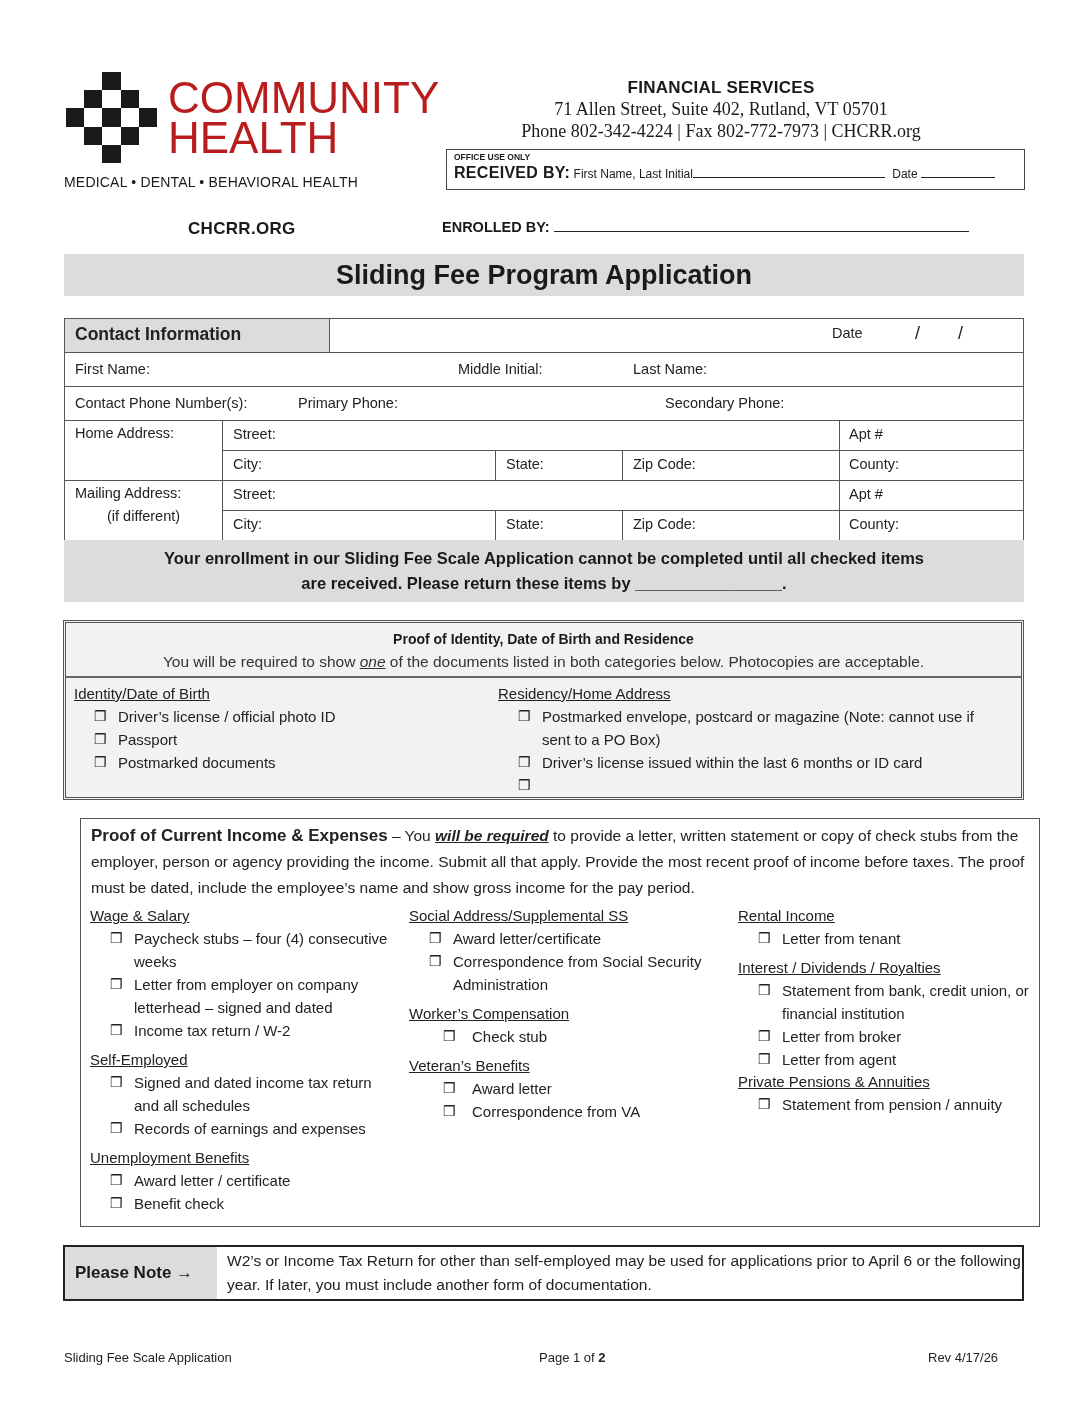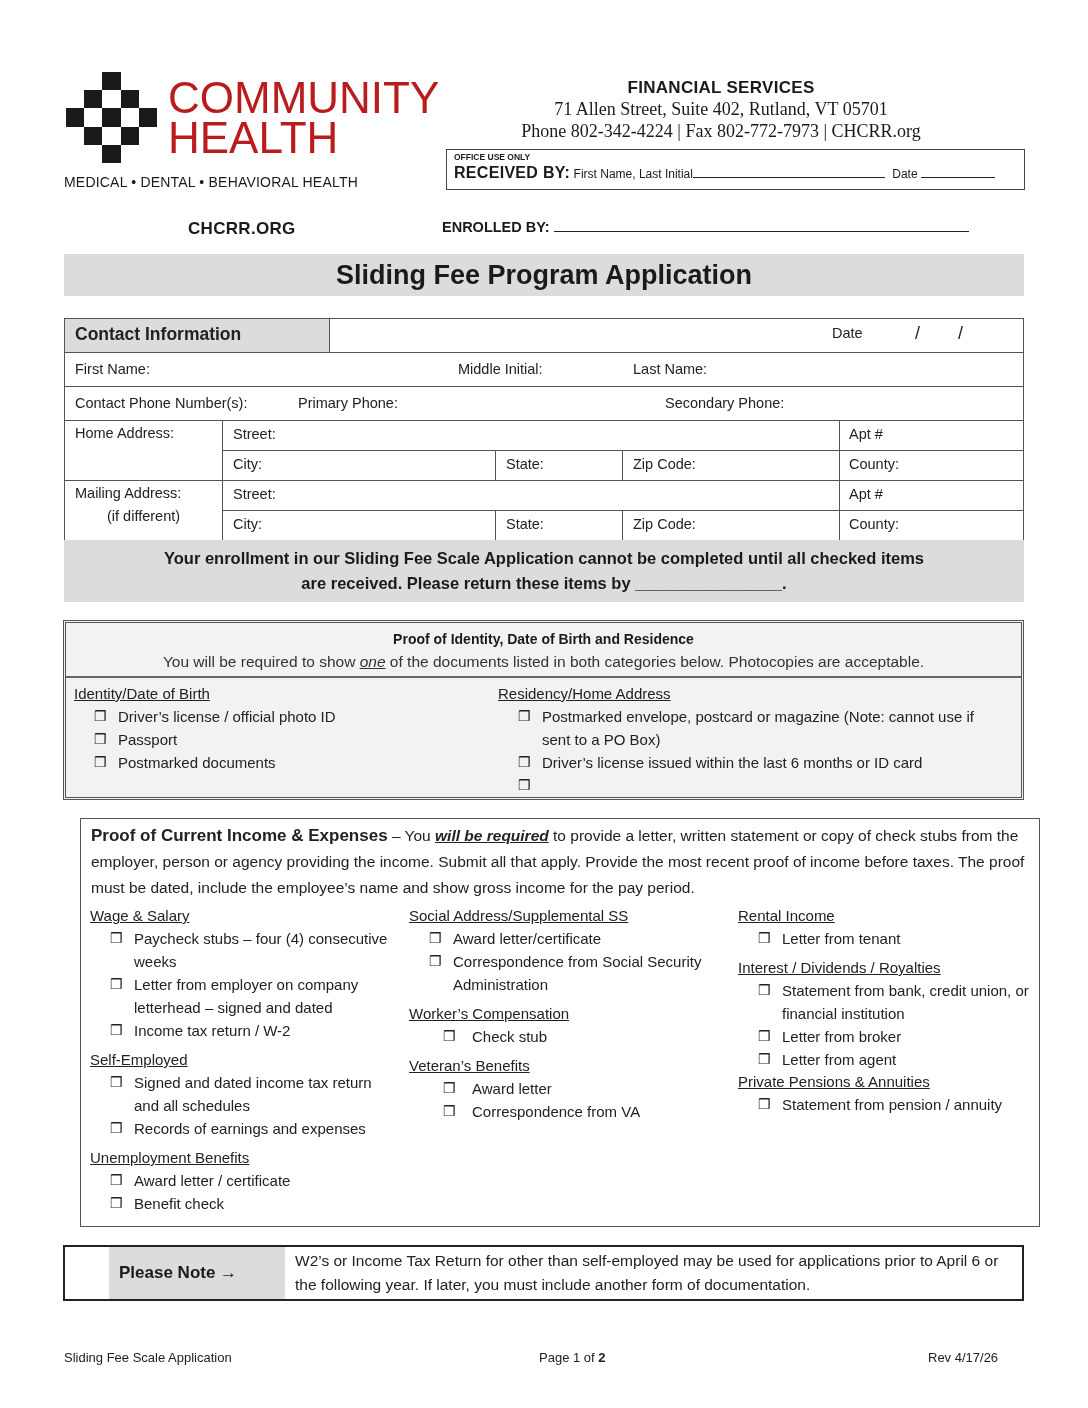--- a/index.html
+++ b/index.html
@@ -50,21 +50,21 @@
   .item.deep .cb { left: 34px; }
 
   
   .inc { position: absolute; left: 80px; top: 818px; width: 960px; height: 409px; border: 1.5px solid #555; font-family: "Liberation Sans", sans-serif; }
   .inc .intro { padding: 4px 10px 0 10px; font-size: 15.5px; line-height: 26px; color: #222; }
   .inc .intro b { font-size: 17px; }
   .inc .intro u i { font-weight: bold; }
 
   
   .note { position: absolute; left: 63px; top: 1245px; width: 961px; height: 56px; border: 2.5px solid #222; font-family: "Liberation Sans", sans-serif; display: flex; }
-  .note .nl { width: 176px; background: #dcdcdc; font-weight: bold; font-size: 17px; line-height: 51px; padding-left: 10px; margin-left: 44px; }
+  .note .nl { width: 152px; background: #dcdcdc; font-weight: bold; font-size: 17px; line-height: 51px; padding-left: 10px; }
   .note .nt { flex: 1; font-size: 15.5px; line-height: 24px; padding: 2px 0 0 10px; color: #222; }
 
   .footer { position: absolute; top: 1350px; font-family: "Liberation Sans", sans-serif; font-size: 13px; color: #222; }
 </style>
 </head>
 <body>
 
 <div class="logo">
   <span></span>
     <span></span>

